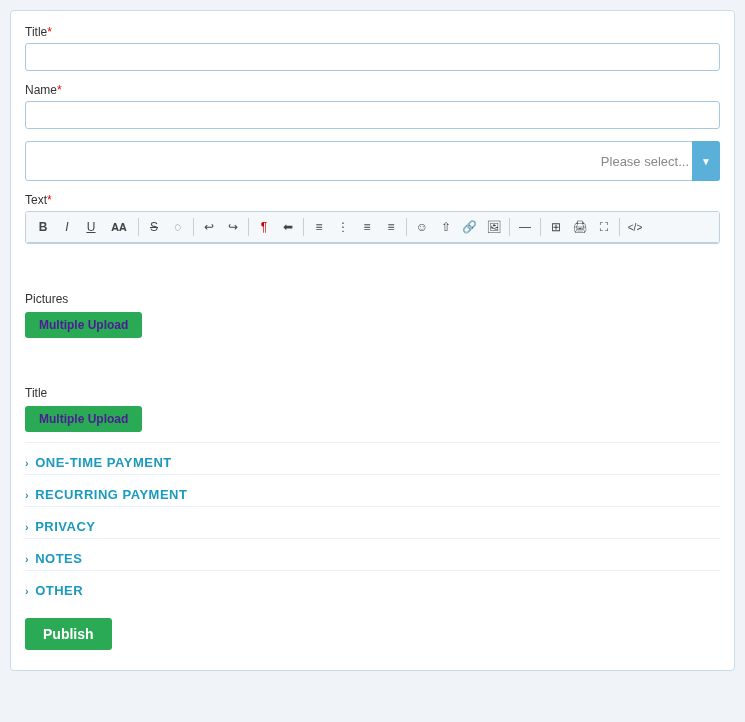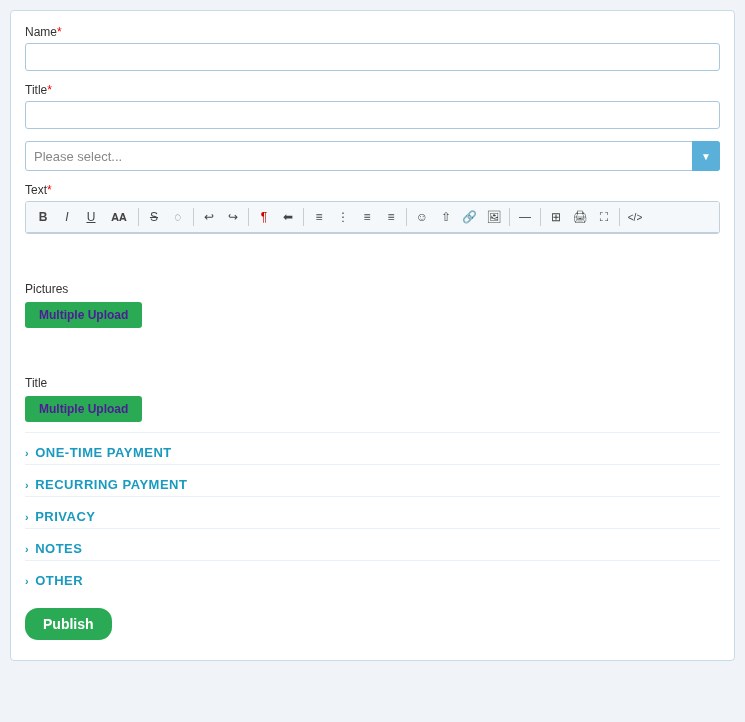--- a/index.html
+++ b/index.html
@@ -53,30 +53,31 @@
       color: #333;
       outline: none;
       background: #fff;
     }
     .select-wrapper {
       position: relative;
       width: 100%;
     }
     .select-input {
       width: 100%;
-      height: 30px;
+      height: 40px;
       border: 1px solid #a8c8e0;
       border-radius: 3px;
       padding: 4px 30px 4px 8px;
       font-size: 13px;
       color: #888;
       background: #fff;
       appearance: none;
       outline: none;
       cursor: pointer;
+      text-align: right;
     }
     .select-arrow {
       position: absolute;
       right: 0;
       top: 0;
       height: 100%;
       width: 28px;
       background: #5ab0d8;
       border-radius: 0 3px 3px 0;
       display: flex;
@@ -169,46 +170,46 @@
     }
     .collapsible-icon {
       margin-right: 6px;
       font-size: 11px;
       color: #1a9abf;
     }
     .publish-btn {
       background: #2aaa55;
       color: #fff;
       border: none;
-      border-radius: 13px;
+      border-radius: 3px;
       padding: 8px 18px;
       font-size: 14px;
       cursor: pointer;
       font-weight: bold;
       margin-top: 16px;
     }
   </style>
 </head>
 <body>
 
 <div class="form-container">
   <div class="form-body">
 
     
     <div class="field-group">
       <label class="field-label">
-        <span>Name</span><span class="required">*</span>
+        <span>Title</span><span class="required">*</span>
       </label>
       <input type="text" class="text-input" style="">
     </div>
 
     
     <div class="field-group">
       <label class="field-label">
-        <span>Title</span><span class="required">*</span>
+        <span>Name</span><span class="required">*</span>
       </label>
       <input type="text" class="text-input" style="">
     </div>
 
     
     <div class="field-group">
       <div class="select-wrapper">
         <select class="select-input">
           <option value="">Please select...</option>
         </select>

